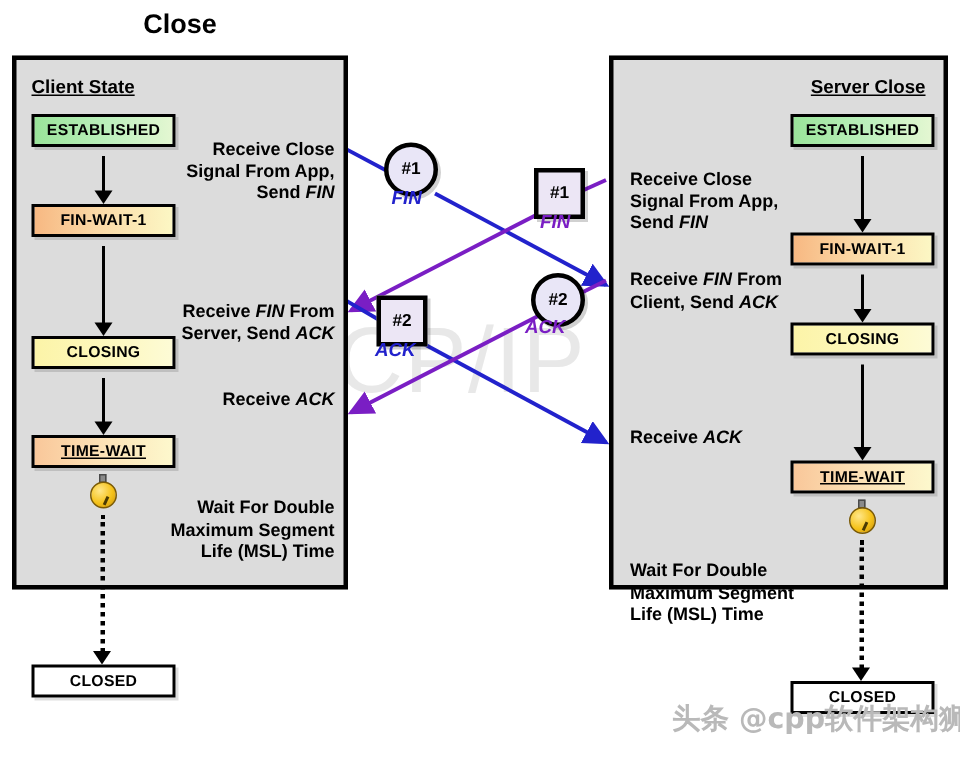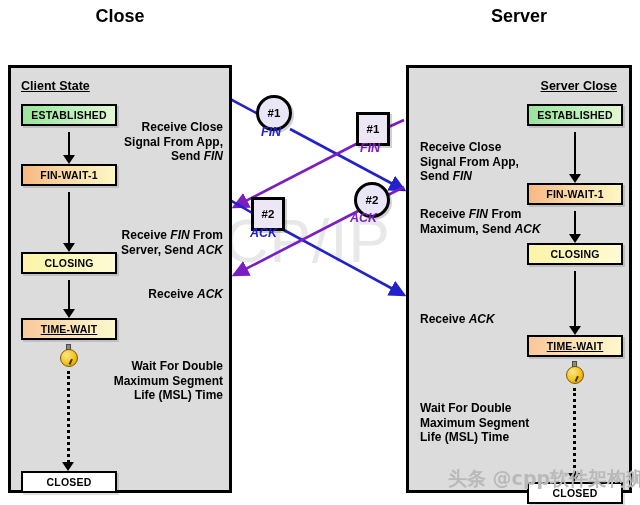--- a/index.html
+++ b/index.html
@@ -48,26 +48,25 @@
     text-align:center;
     z-index:5;
   }
   #title-client{left:8px;width:224px;}
   #title-server{left:406px;width:226px;}
 
   
   .panel{
     position:absolute;
     top:37px;
-    height:428px;
+    height:356px;
     background:#dcdcdc;
     border:3px solid #000;
     box-sizing:border-box;
     z-index:2;
-    margin-top:28px;
   }
   #panel-client{left:8px;width:224px;}
   #panel-server{left:406px;width:226px;}
 
   .panel-heading{
     position:absolute;
     top:11px;
     font-size:12.5px;
     font-weight:bold;
     color:#000;
@@ -184,21 +183,20 @@
   .mlabel.purple{color:#7a1ec4;}
 </style>
 </head>
 <body>
 
 <div id="root">
 
   <div class="wm-main">The TCP/IP Guide</div>
 
   <div class="col-title" id="title-client">Close</div>
-  <div class="col-title" id="title-server">Server</div>
 
   <div class="panel" id="panel-client">
 
     <div class="panel-heading" id="heading-client">Client State</div>
 
     <div class="state-box sb-established" style="left:10px;top:36px;">ESTABLISHED</div>
     <div class="varrow" style="left:51px;top:64px;height:32px;">
         <div class="shaft"></div>
         <div class="head"></div>
       </div>
@@ -292,21 +290,21 @@
     <div class="state-box sb-closed" style="left:118px;top:414px;">CLOSED</div>
 
     <div class="desc left" style="left:11px;top:72px;width:108px;">
       <div>Receive Close</div>
       <div>Signal From App,</div>
       <div><span>Send </span><i>FIN</i></div>
     </div>
 
     <div class="desc left" style="left:11px;top:139px;width:122px;">
       <div><span>Receive </span><i>FIN</i><span> From</span></div>
-      <div><span>Maximum, Send </span><i>ACK</i></div>
+      <div><span>Client, Send </span><i>ACK</i></div>
     </div>
 
     <div class="desc left" style="left:11px;top:244px;width:122px;">
       <div><span>Receive </span><i>ACK</i></div>
     </div>
 
     <div class="desc left" style="left:11px;top:333px;width:130px;">
       <div>Wait For Double</div>
       <div>Maximum Segment</div>
       <div>Life (MSL) Time</div>

